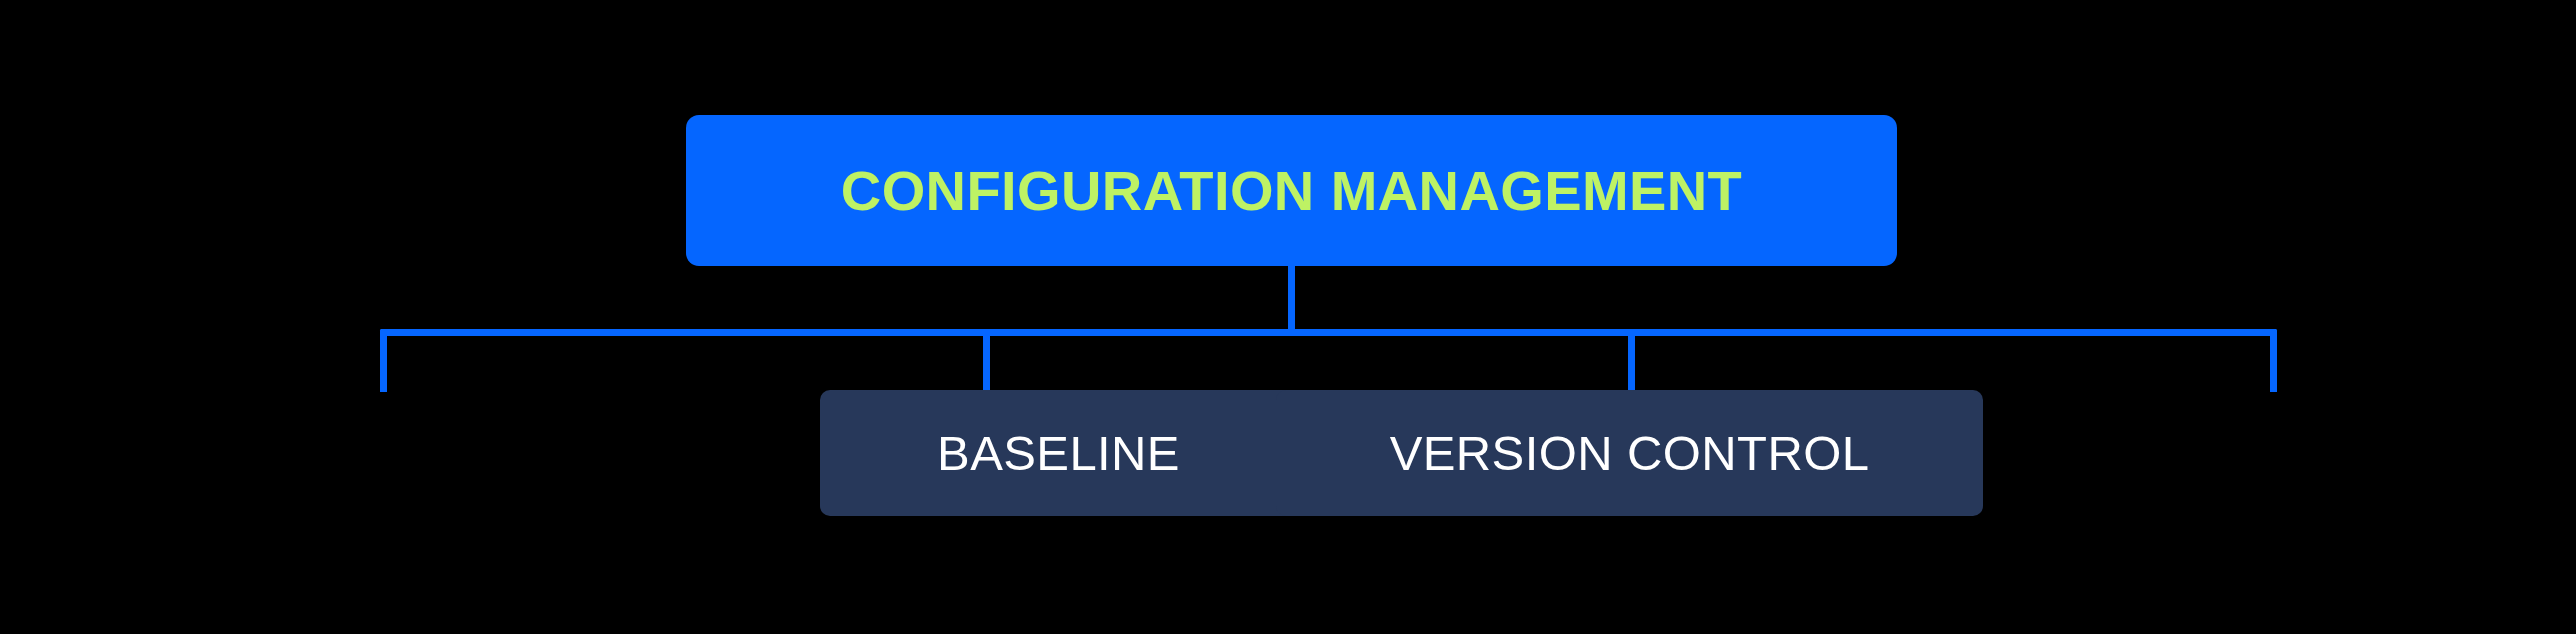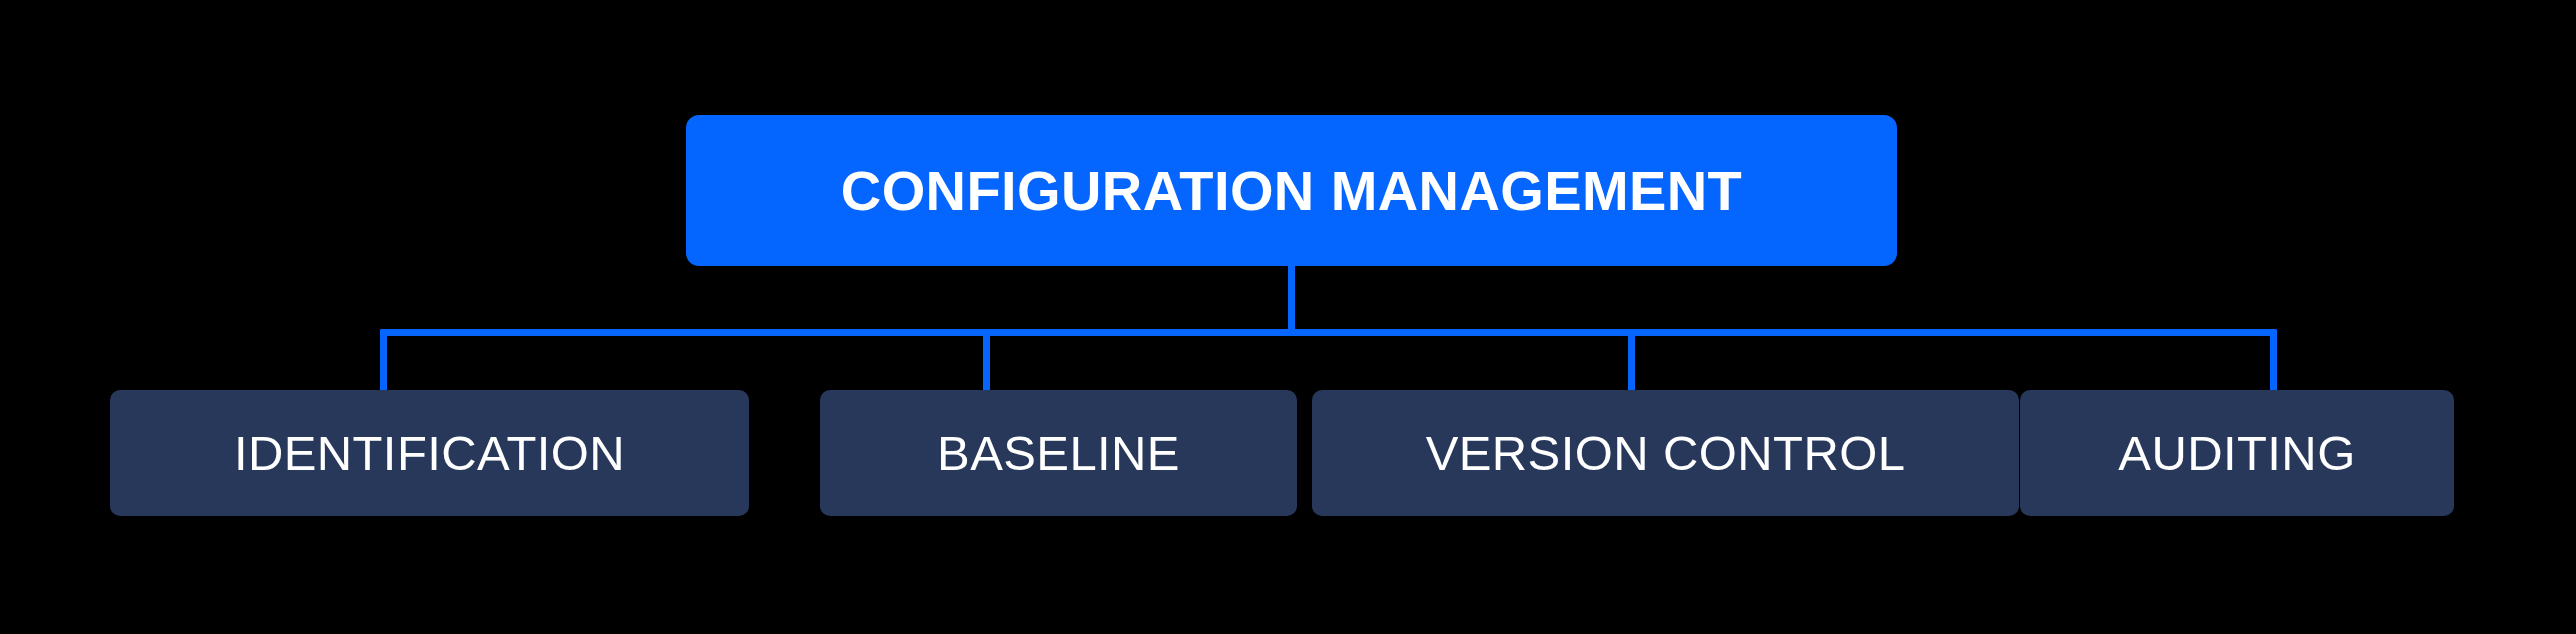--- a/index.html
+++ b/index.html
@@ -26,21 +26,21 @@
     width: 1211px;
     height: 151px;
     background: #0566ff;
     border-radius: 13px;
     display: flex;
     align-items: center;
     justify-content: center;
     box-sizing: border-box;
   }
   .root-label {
-    color: #ffffff;
+    color: #bef264;
     font-size: 56px;
     font-weight: 700;
     letter-spacing: 0.4px;
     line-height: 1;
     white-space: nowrap;
     text-align: center;
   }
 
   
   .conn {
@@ -86,49 +86,43 @@
     color: #ffffff;
     font-size: 49px;
     font-weight: 400;
     letter-spacing: 0.4px;
     line-height: 1;
     white-space: nowrap;
     text-align: center;
   }
   .child-1 { left: 110px;  width: 639px; }
   .child-2 { left: 820px; width: 477px; }
-  .child-3 { left: 1276px; width: 707px; margin-left: 36px; }
+  .child-3 { left: 1276px; width: 707px; }
   .child-4 { left: 2020px; width: 434px; }
 </style>
 </head>
 <body>
 
 <div id="canvas">
 
   <div class="root-node">
     <span class="root-label">CONFIGURATION MANAGEMENT</span>
   </div>
 
   <div class="conn conn-stem"></div>
   <div class="conn conn-bus"></div>
   <div class="conn conn-drop drop-1"></div>
   <div class="conn conn-drop drop-2"></div>
   <div class="conn conn-drop drop-3"></div>
   <div class="conn conn-drop drop-4"></div>
 
-  <div class="child-node child-1">
-    <span class="child-label">IDENTIFICATION</span>
-  </div>
 
   <div class="child-node child-2">
     <span class="child-label">BASELINE</span>
   </div>
 
   <div class="child-node child-3">
     <span class="child-label">VERSION CONTROL</span>
   </div>
 
-  <div class="child-node child-4">
-    <span class="child-label">AUDITING</span>
-  </div>
 
 </div>
 
 
 </body></html>

